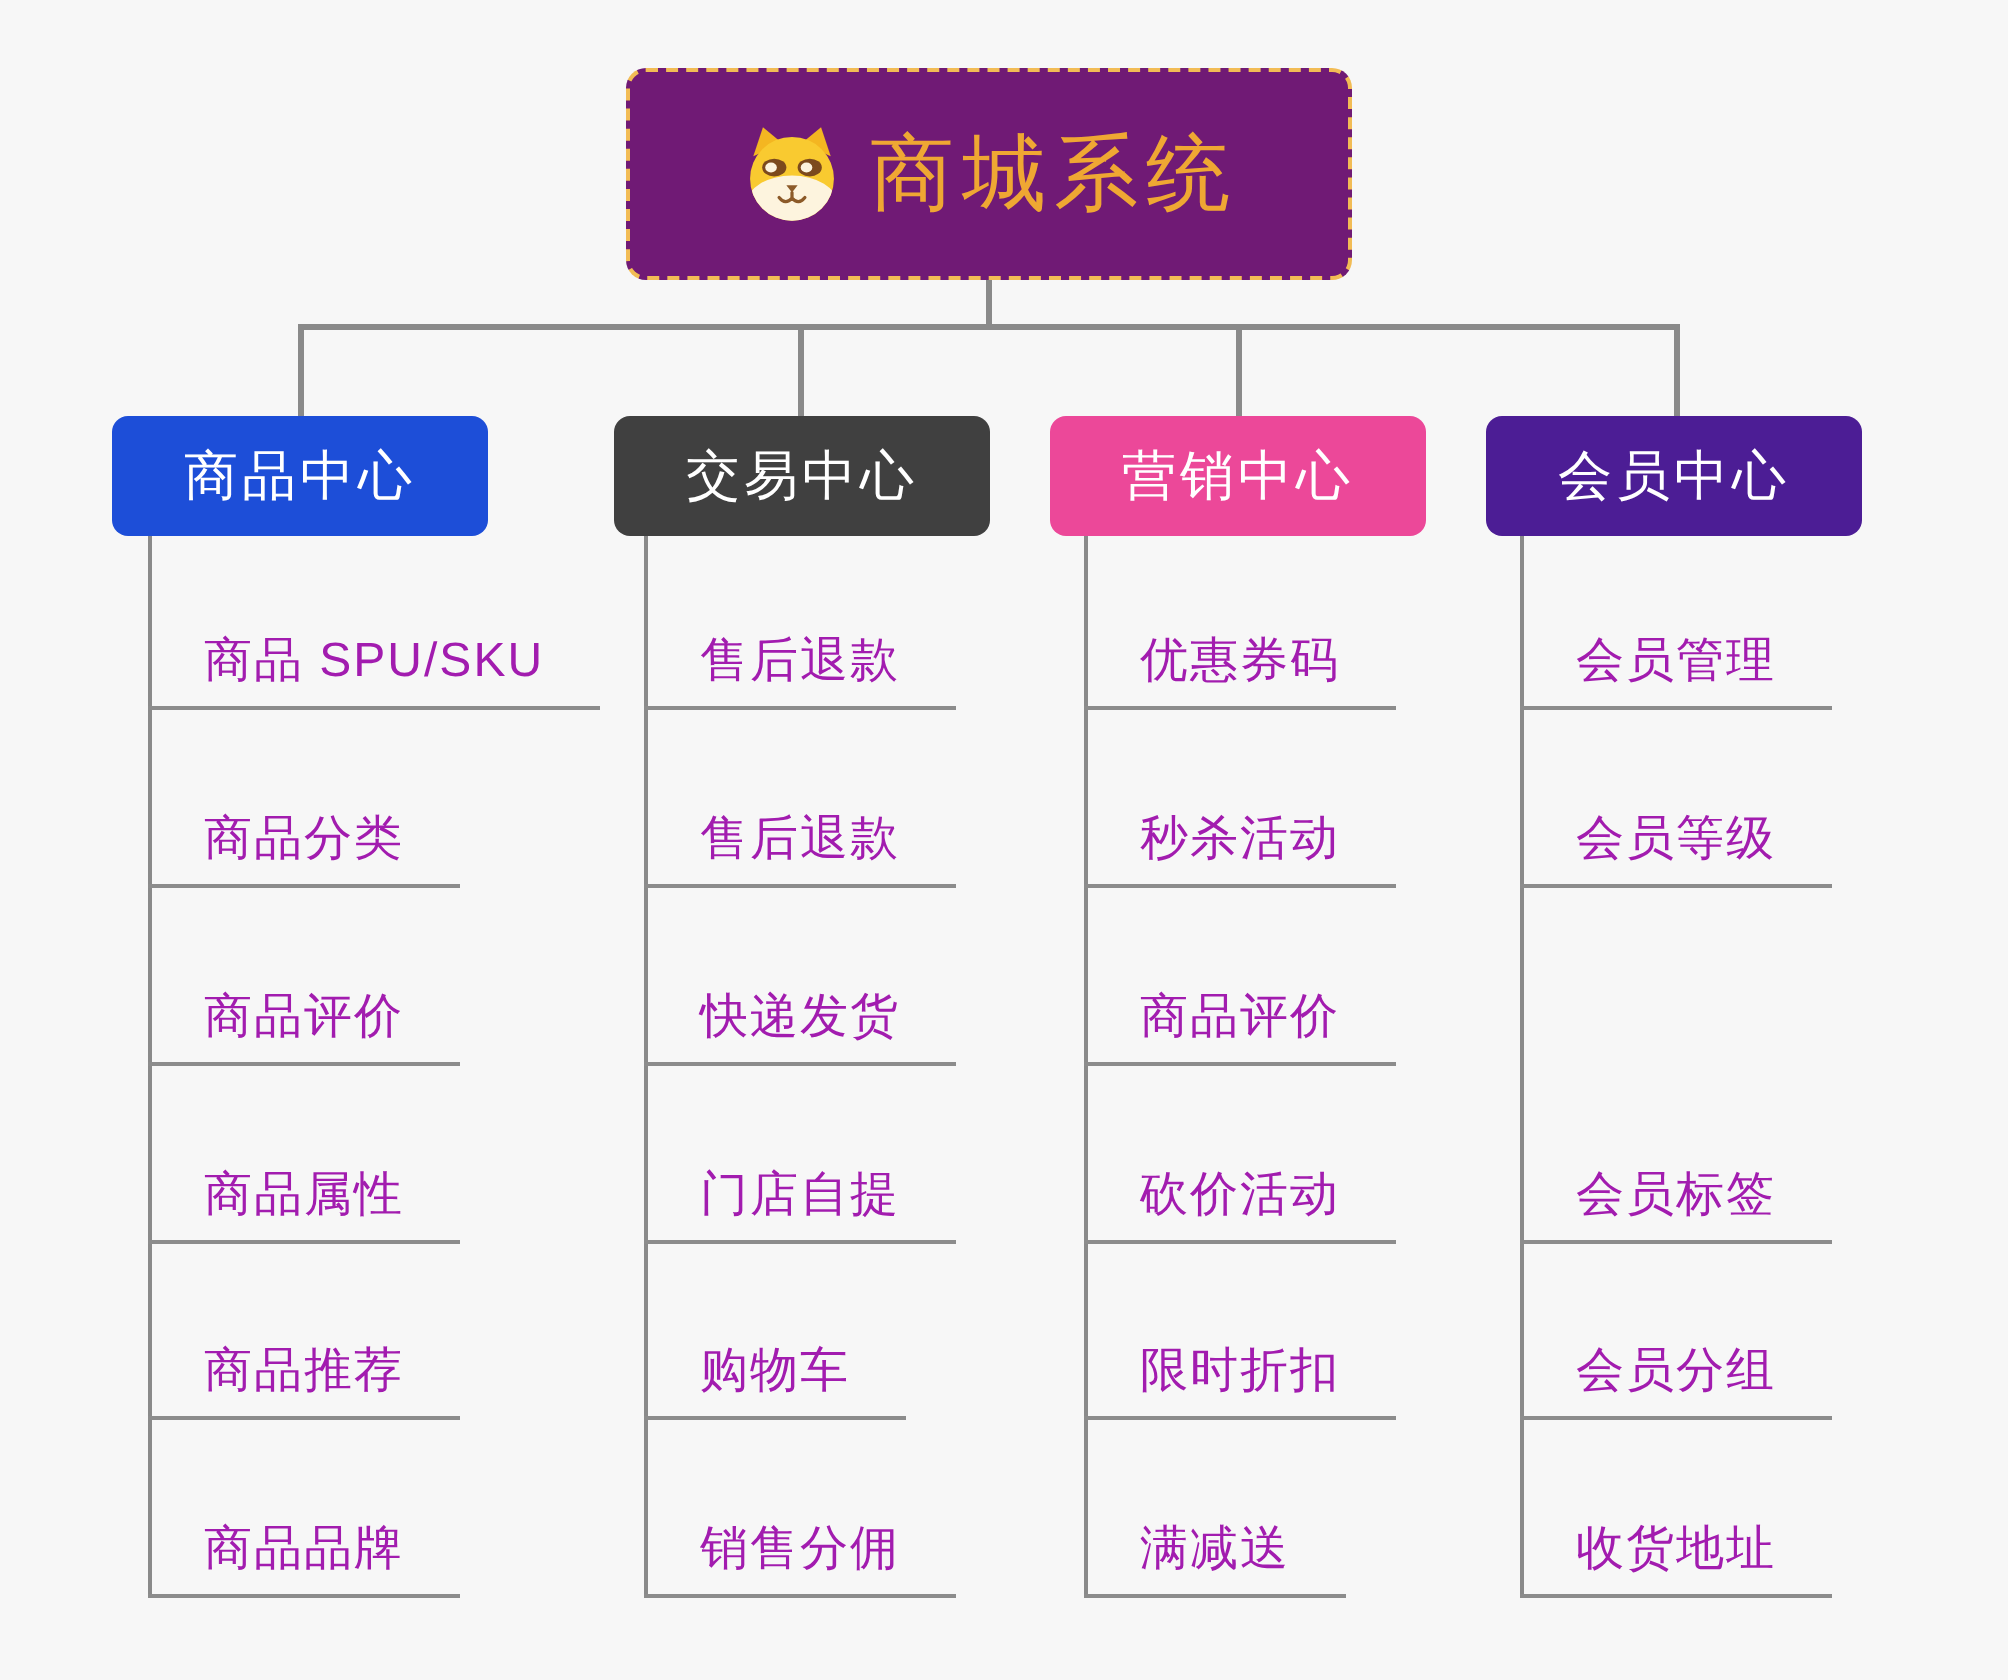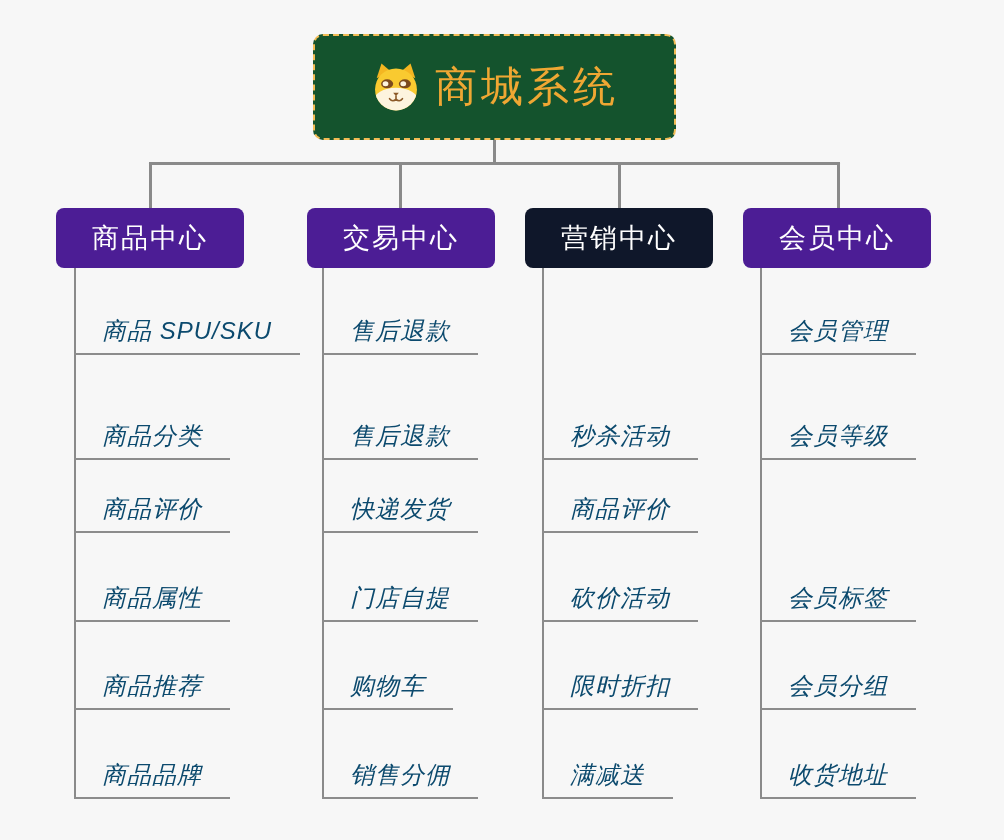--- a/index.html
+++ b/index.html
@@ -6,21 +6,21 @@
   body{
     background:#F7F7F7;
     font-family:"Liberation Sans","DejaVu Sans",sans-serif;
     width:1004px;height:840px;overflow:hidden;
   }
   .canvas{position:relative;width:1004px;height:840px;background:#F7F7F7;}
 
   
   .root-node{
     position:absolute;left:313px;top:34px;width:363px;height:106px;
-    background:#14532d;border:2px dashed #F2BC55;border-radius:10px;
+    background:#701a75;border:2px dashed #F2BC55;border-radius:10px;
     box-sizing:border-box;display:flex;align-items:center;justify-content:center;gap:13px;
   }
   .root-title{
     font-size:42px;font-weight:500;letter-spacing:4px;color:#EFA733;white-space:nowrap;
   }
   .root-icon{width:52px;height:50px;flex:0 0 auto;}
 
   
   .line{position:absolute;background:#8A8A8A;}
   .root-stem{left:493px;top:140px;width:3px;height:25px;}
@@ -34,28 +34,27 @@
     color:#FFFFFF;font-size:27px;letter-spacing:2px;cursor:default;
   }
 
   
   .trunk{position:absolute;top:268px;width:2px;height:531px;background:#8A8A8A;}
 
   
   .leaf{
     position:absolute;
     font-size:24px;line-height:33px;letter-spacing:1px;
-    color:#0c4a6e;white-space:nowrap;
+    color:#a21caf;white-space:nowrap;
     padding:0 28px 6px 28px;
     border-bottom:2px solid #8C8C8C;
-    font-style:italic;
   }
 
   
-  .r0{top:314px}.r1{top:419px}.r2{top:492px}.r3{top:581px}.r4{top:669px}.r5{top:758px}
+  .r0{top:314px}.r1{top:403px}.r2{top:492px}.r3{top:581px}.r4{top:669px}.r5{top:758px}
   
   .c0{left:74px}.c1{left:322px}.c2{left:542px}.c3{left:760px}
 </style>
 </head>
 <body>
 
 <div class="canvas">
 
   <div class="root-node">
     <span class="root-icon">
@@ -86,23 +85,23 @@
     <span class="root-title">商城系统</span>
   </div>
 
   <div class="line root-stem"></div>
   <div class="line hbar"></div>
   <div class="line drop" style="left:149px"></div>
   <div class="line drop" style="left:399px"></div>
   <div class="line drop" style="left:618px"></div>
   <div class="line drop" style="left:837px"></div>
 
-  <div class="branch-header" style="left: 56px; background-color: #4c1d95;">商品中心</div>
-  <div class="branch-header" style="left: 307px; background-color: #4c1d95;">交易中心</div>
-  <div class="branch-header" style="left: 525px; background-color: #0f172a; font-family: Liberation Mono, monospace;">营销中心</div>
+  <div class="branch-header" style="left: 56px; background-color: #1d4ed8;">商品中心</div>
+  <div class="branch-header" style="left: 307px; background-color: #404040;">交易中心</div>
+  <div class="branch-header" style="left: 525px; background-color: #ec4899; font-family: Liberation Mono, monospace;">营销中心</div>
   <div class="branch-header" style="left: 743px; background-color: #4c1d95;">会员中心</div>
 
   <div class="trunk c0"></div>
   <div class="trunk c1"></div>
   <div class="trunk c2"></div>
   <div class="trunk c3"></div>
 
   <div class="leaf c0 r0">商品 SPU/SKU</div>
   <div class="leaf c0 r1">商品分类</div>
   <div class="leaf c0 r2">商品评价</div>
@@ -110,20 +109,21 @@
   <div class="leaf c0 r4">商品推荐</div>
   <div class="leaf c0 r5">商品品牌</div>
 
   <div class="leaf c1 r0">售后退款</div>
   <div class="leaf c1 r1">售后退款</div>
   <div class="leaf c1 r3">门店自提</div>
   <div class="leaf c1 r2">快递发货</div>
   <div class="leaf c1 r5">销售分佣</div>
   <div class="leaf c1 r4">购物车</div>
 
+  <div class="leaf c2 r0">优惠券码</div>
   <div class="leaf c2 r1">秒杀活动</div>
   <div class="leaf c2 r2">商品评价</div>
   <div class="leaf c2 r3">砍价活动</div>
   <div class="leaf c2 r4">限时折扣</div>
   <div class="leaf c2 r5">满减送</div>
 
   <div class="leaf c3 r0">会员管理</div>
   <div class="leaf c3 r1">会员等级</div>
   <div class="leaf c3 r3">会员标签</div>
   <div class="leaf c3 r4">会员分组</div>

